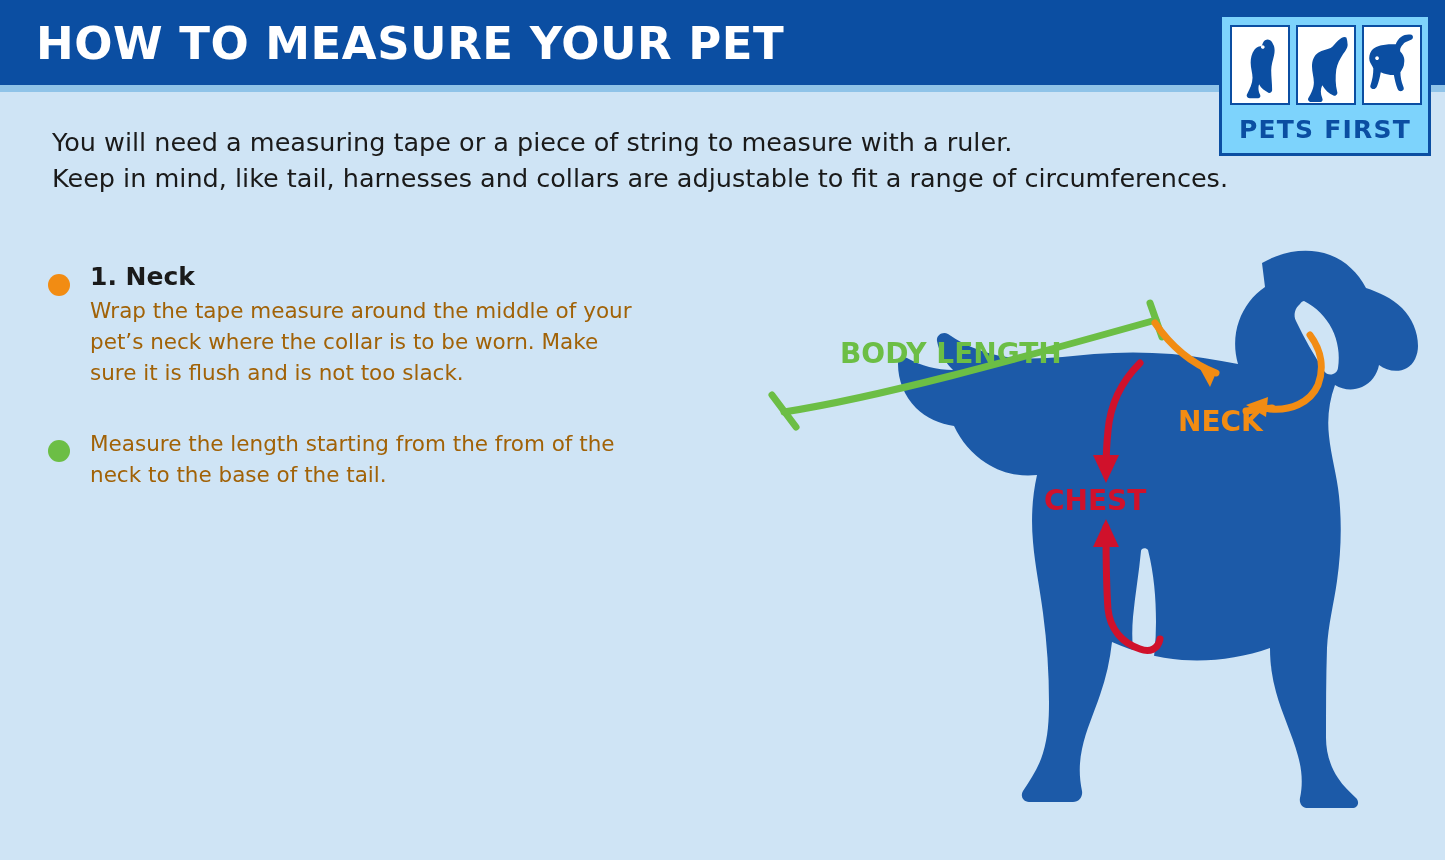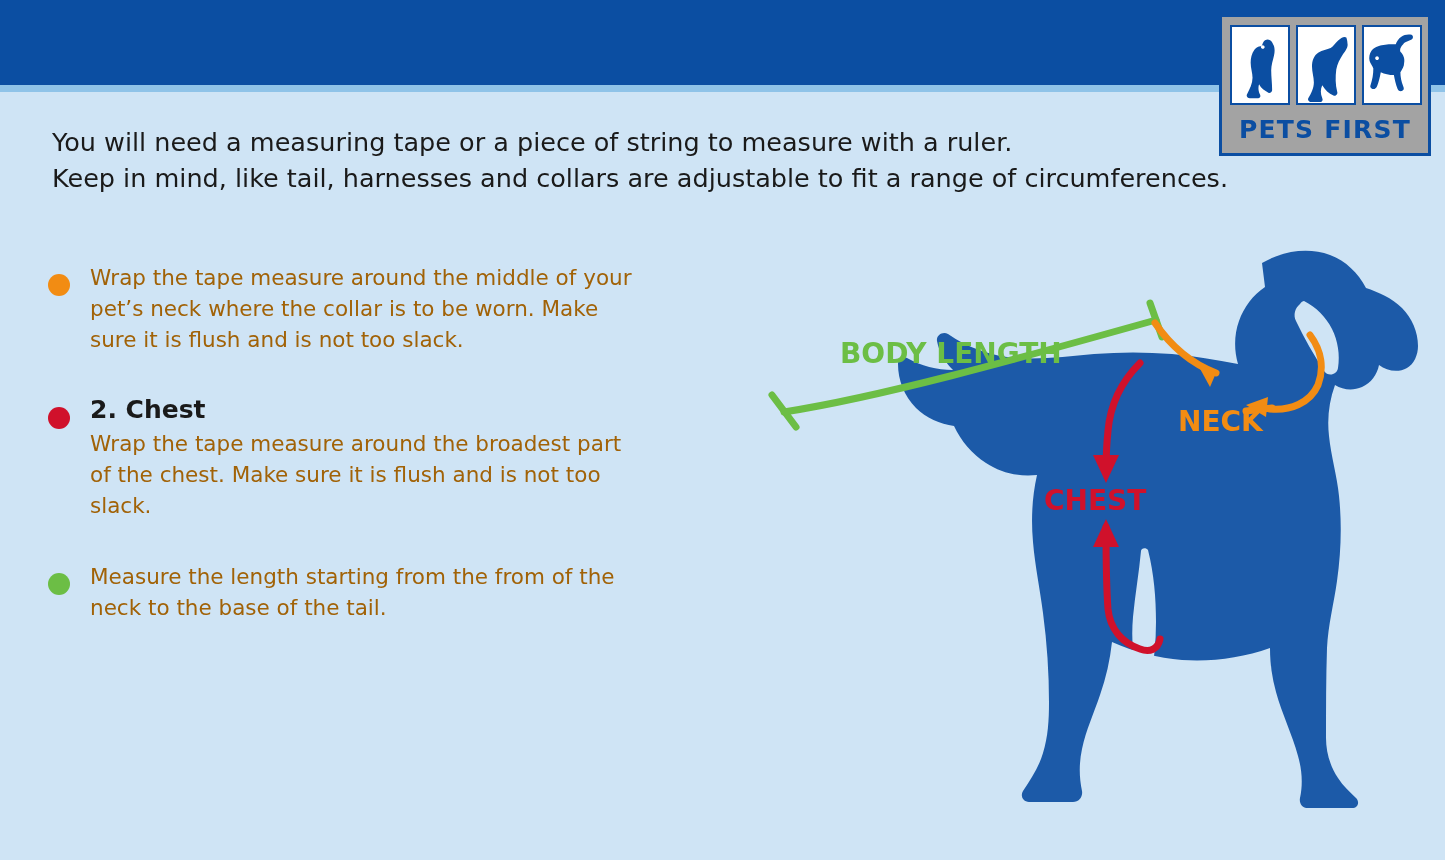--- a/index.html
+++ b/index.html
@@ -44,21 +44,21 @@
     height: 7px;
     background: #8fc3e8;
   }
   
   #logo {
     position: absolute;
     right: 14px;
     top: 14px;
     width: 212px;
     height: 142px;
-    background: #a3a3a3;
+    background: #7dd3fc;
     border: 3px solid #0b4ea2;
     box-sizing: border-box;
   }
   #logo-inner {
     position: absolute;
     left: 8px;
     top: 8px;
     width: 192px;
     height: 80px;
     display: flex;
@@ -151,20 +151,21 @@
     height: 5px;
     background: #cfe4f5;
   }
 </style>
 </head>
 <body>
 
 <div id="page">
 
   <div id="header-bar"></div>
+  <div id="header-title">HOW TO MEASURE YOUR PET</div>
   <div id="header-underline"></div>
 
   <div id="logo">
     <div id="logo-inner">
       <div class="logo-cell">
         <svg viewBox="0 0 60 76" width="100%" height="100%" preserveAspectRatio="xMidYMax meet">
           <path fill="#0b4ea2" d="M38 8c-3 0-5 3-6 7-2 0-6 1-8 4-3 4-4 9-4 14 0 6 2 11 2 16 0 6-3 12-6 18-1 2 1 4 3 4h9c2 0 3-2 2-4-2-4-2-8-1-11 2 4 6 7 10 9 2 1 4-1 4-3 0-7-1-14-1-21 0-6 2-11 3-16 1-4 1-9-1-12-1-3-3-5-6-5zM33 14c1 0 2 1 2 2s-1 2-2 2-2-1-2-2 1-2 2-2z"></path>
         </svg>
       </div>
       <div class="logo-cell">
@@ -183,28 +184,24 @@
 
   <div id="intro">
     <div>You will need a measuring tape or a piece of string to measure with a ruler.</div>
     <div>Keep in mind, like tail, harnesses and collars are adjustable to fit a range of circumferences.</div>
   </div>
 
   <div id="steps">
 
     <div class="step">
       <span class="step-dot" style="background:#f28c13;"></span>
+      <div class="step-title">1. Neck</div>
       <div class="step-body">Wrap the tape measure around the middle of your pet’s neck where the collar is to be worn. Make sure it is flush and is not too slack.</div>
     </div>
 
-    <div class="step">
-      <span class="step-dot" style="background:#d0112b;"></span>
-      <div class="step-title">2. Chest</div>
-      <div class="step-body">Wrap the tape measure around the broadest part of the chest. Make sure it is flush and is not too slack.</div>
-    </div>
 
     <div class="step">
       <span class="step-dot" style="background:#6cbe45;"></span>
       <div class="step-body">Measure the length starting from the from of the neck to the base of the tail.</div>
     </div>
 
   </div>
 
   <div id="illustration">
     <svg width="810" height="645" viewBox="0 0 810 645">

